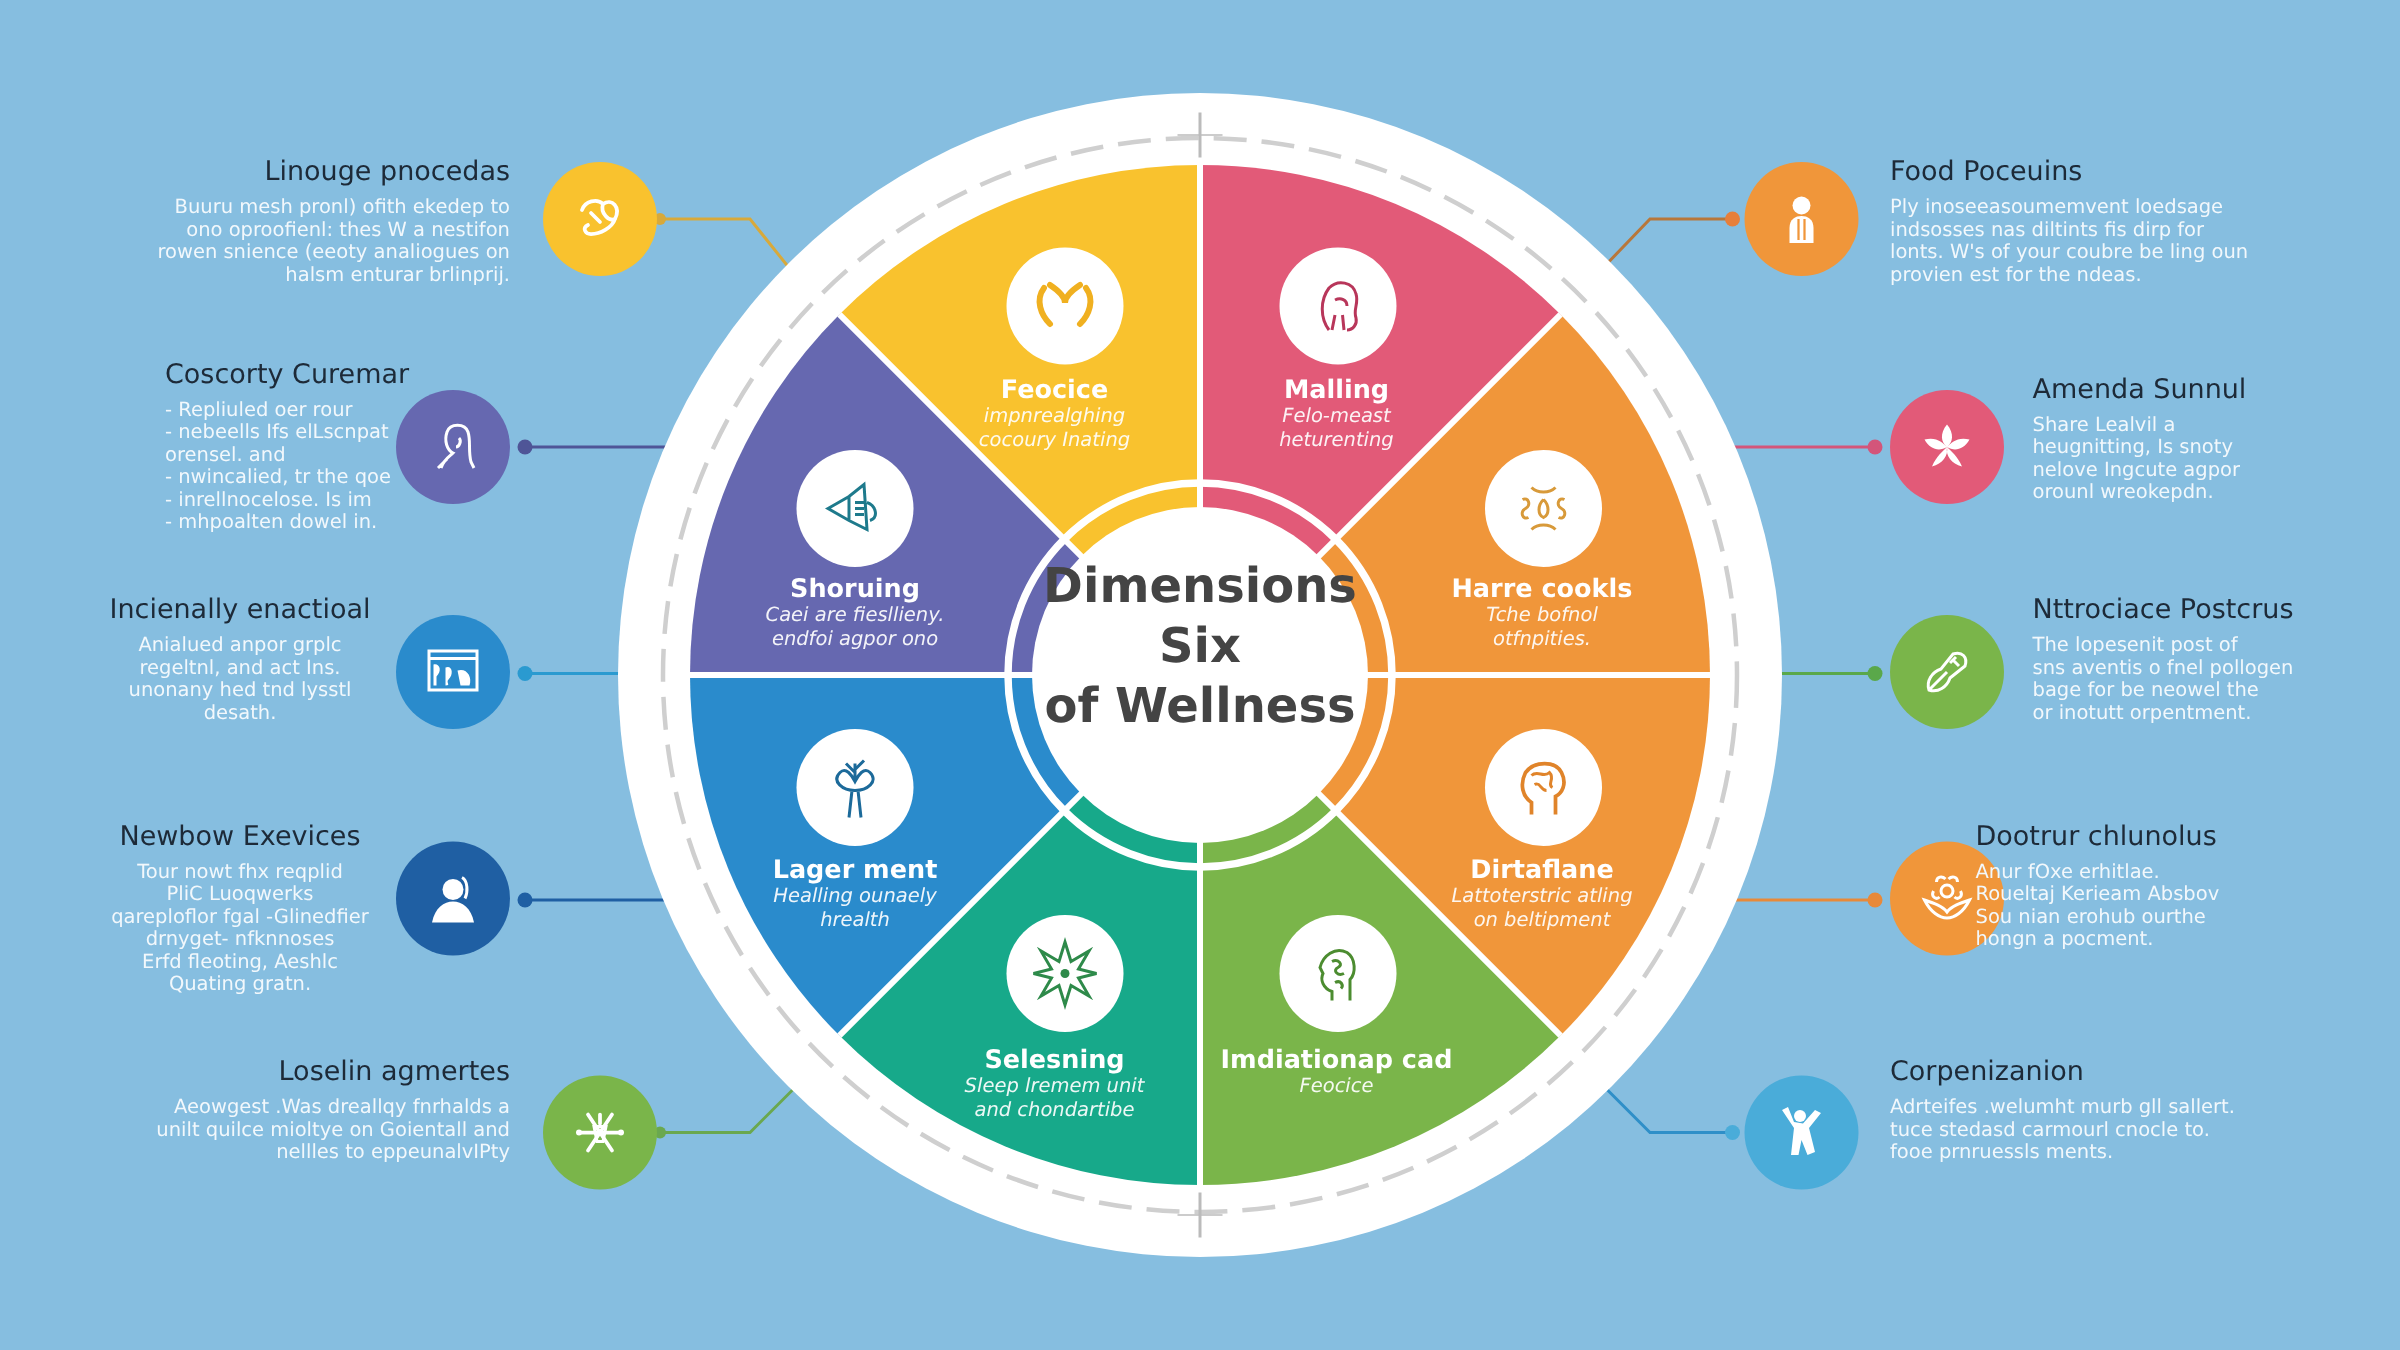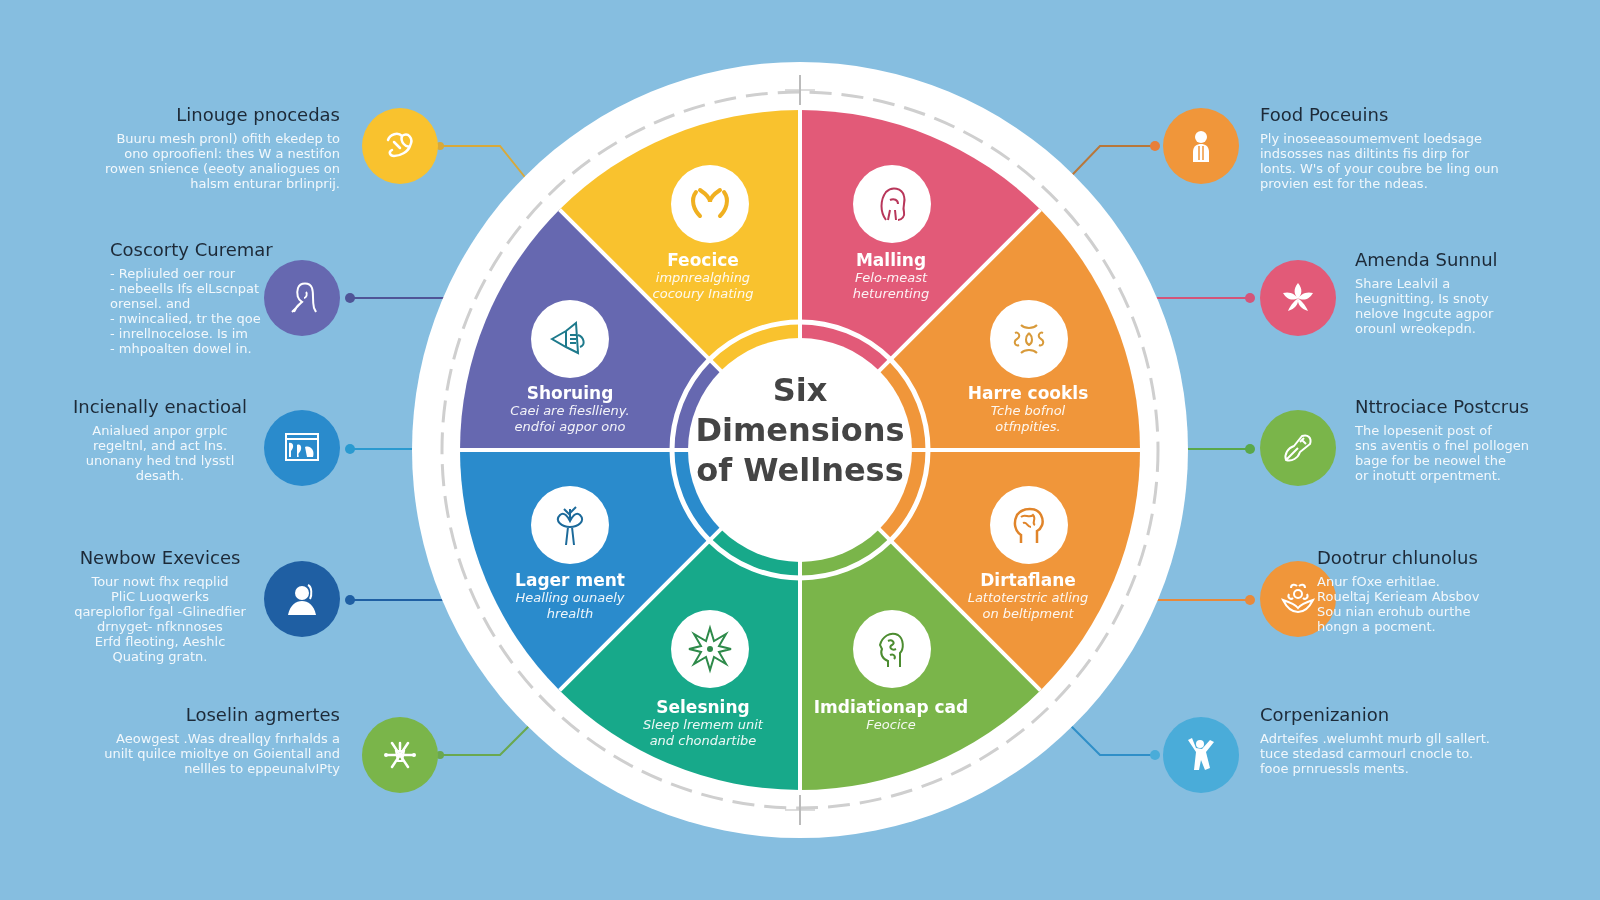--- a/index.html
+++ b/index.html
@@ -127,22 +127,22 @@
         <line x1="559.6" y1="209.6" x2="1040.4" y2="690.4"></line>
         <line x1="1040.4" y1="209.6" x2="559.6" y2="690.4"></line>
       </g>
     </g>
 
     <circle cx="800" cy="450" r="128" fill="none" stroke="#ffffff" stroke-width="5"></circle>
     <circle cx="800" cy="450" r="112" fill="#ffffff"></circle>
   </svg>
 
   <div class="center-title">
+    <span>Dimensions</span>
     <span>Six</span>
-    <span>Dimensions</span>
     <span>of Wellness</span>
   </div>
 
   <div class="seg-icon" style="left:671px; top:165px;">
     <svg width="48" height="48" viewBox="0 0 48 48">
         <path d="M10,12 C4,20 8,30 14,36 M38,12 C44,20 40,30 34,36 M14,10 C20,14 24,18 24,22 C24,18 28,14 34,10" fill="none" stroke="#f0b020" stroke-width="4" stroke-linecap="round"></path>
       </svg>
   </div>
   <div class="seg-label" style="left:608px; top:250px;">
     <span class="seg-title">Feocice</span>

